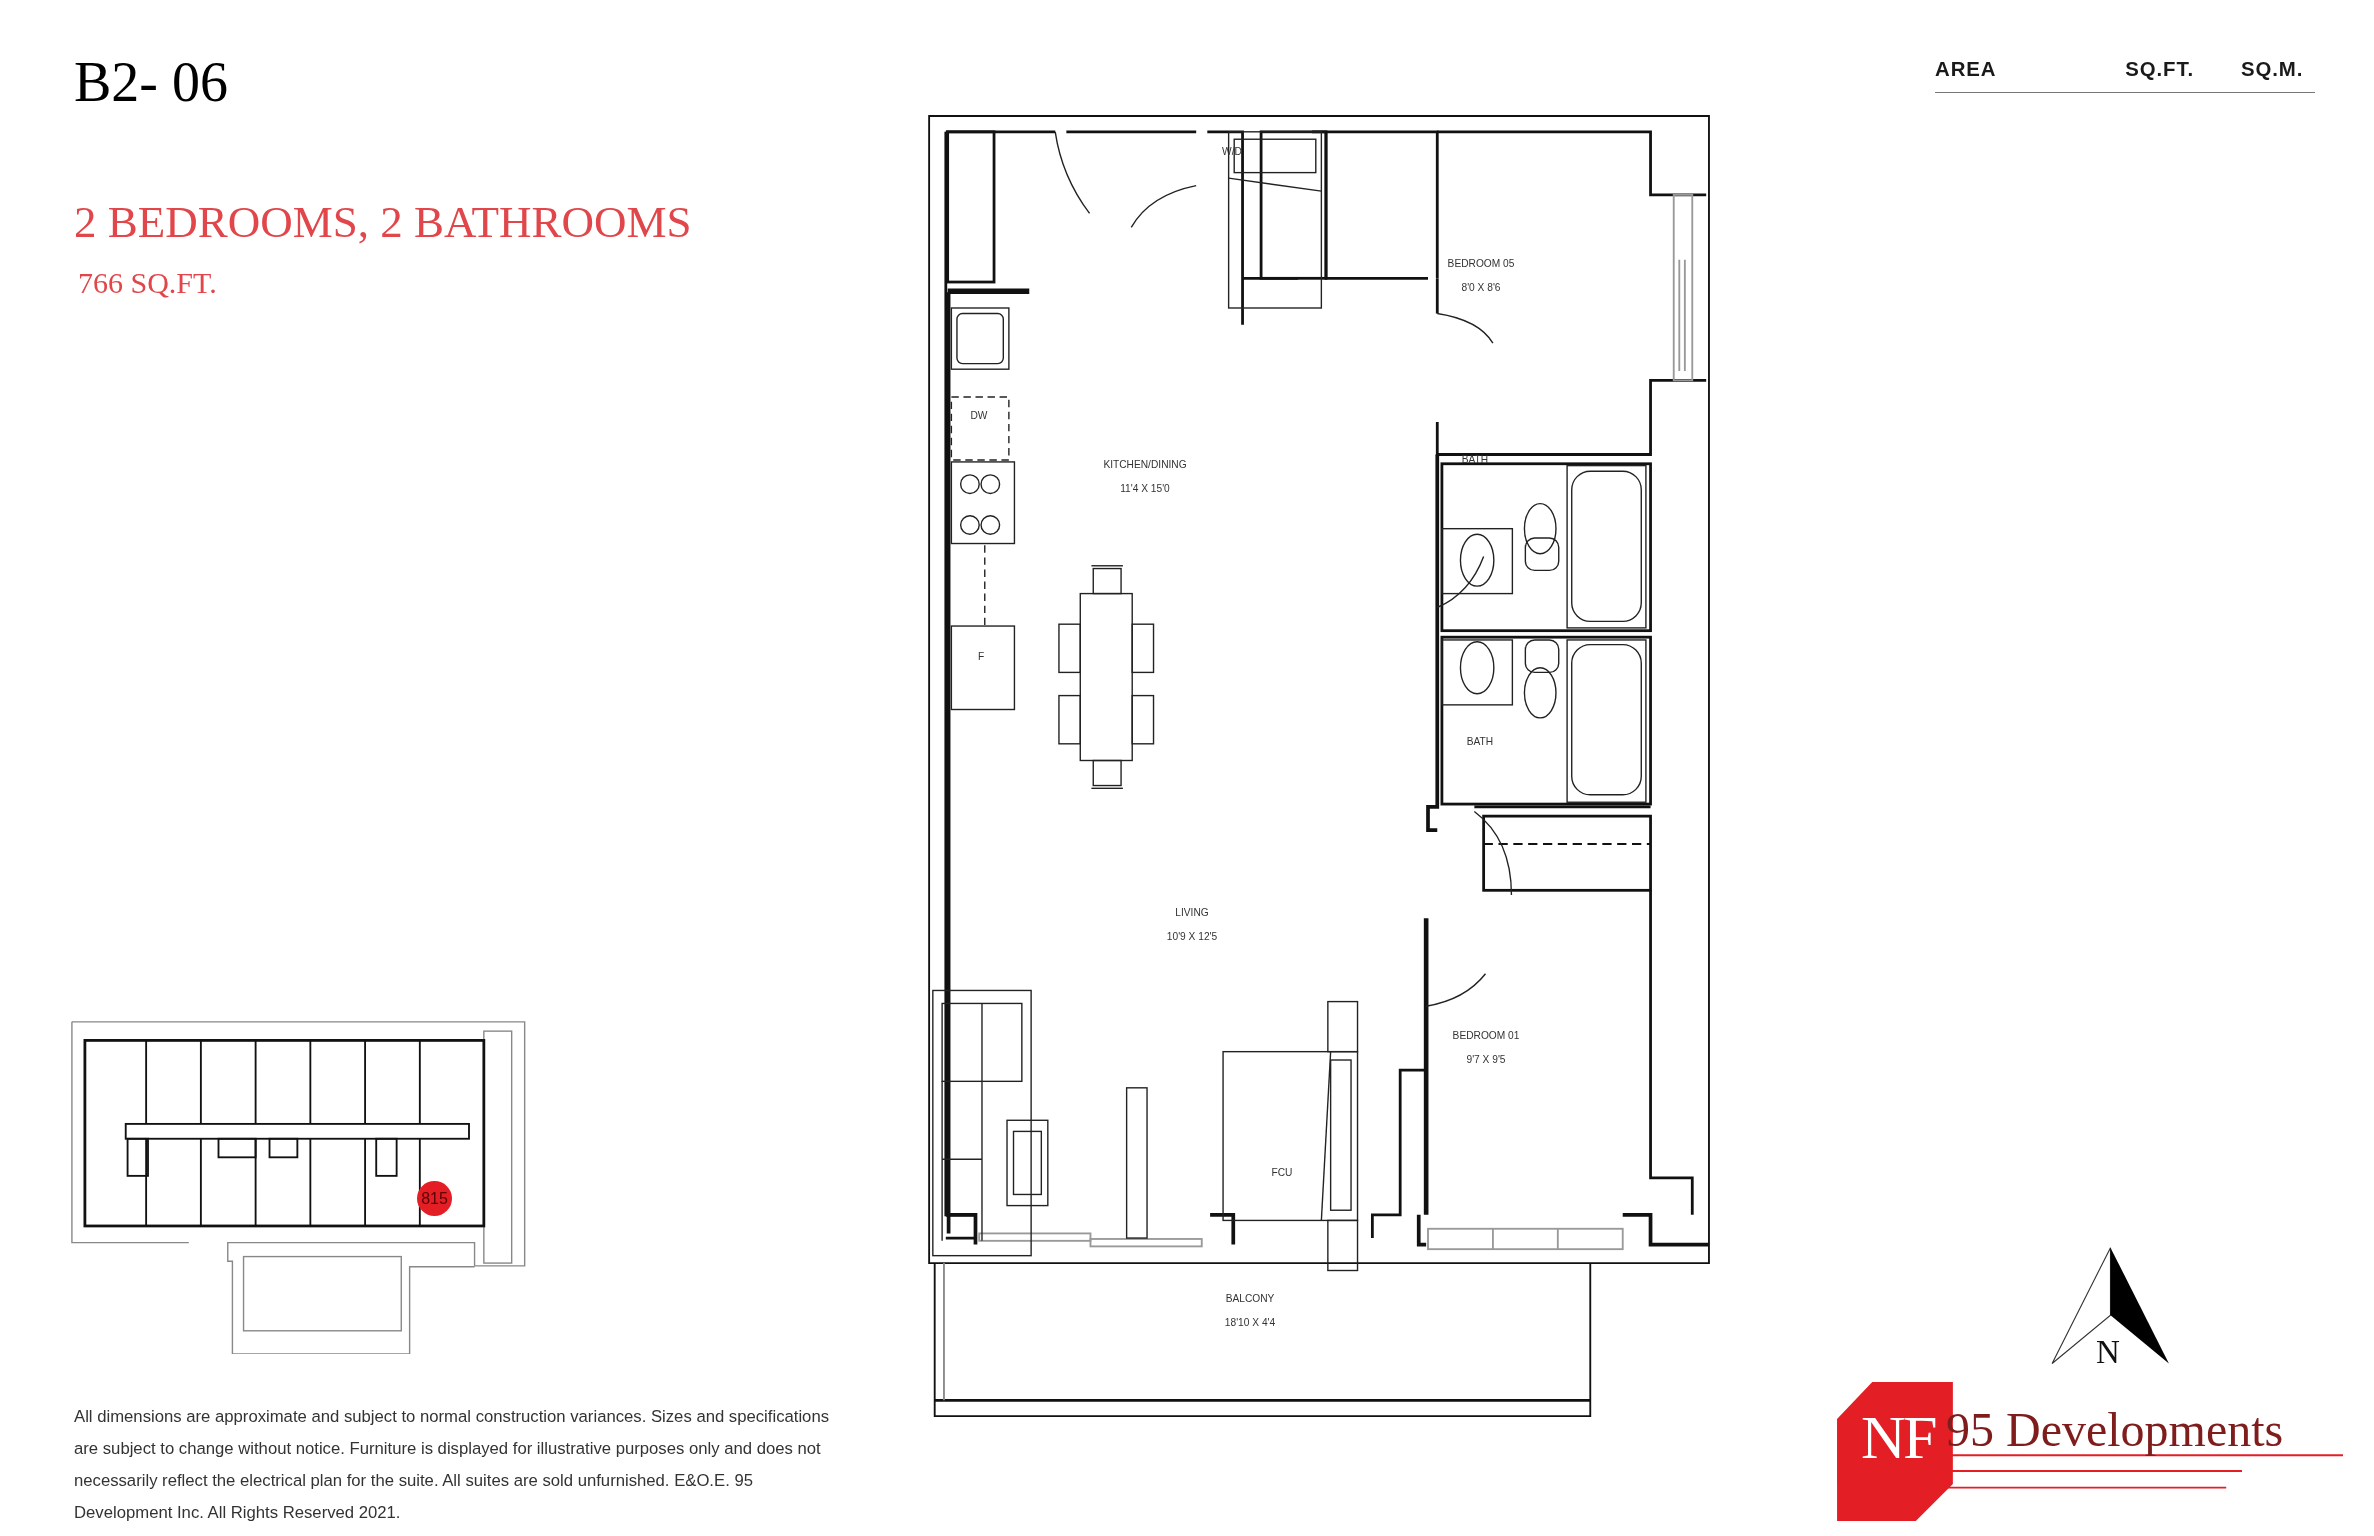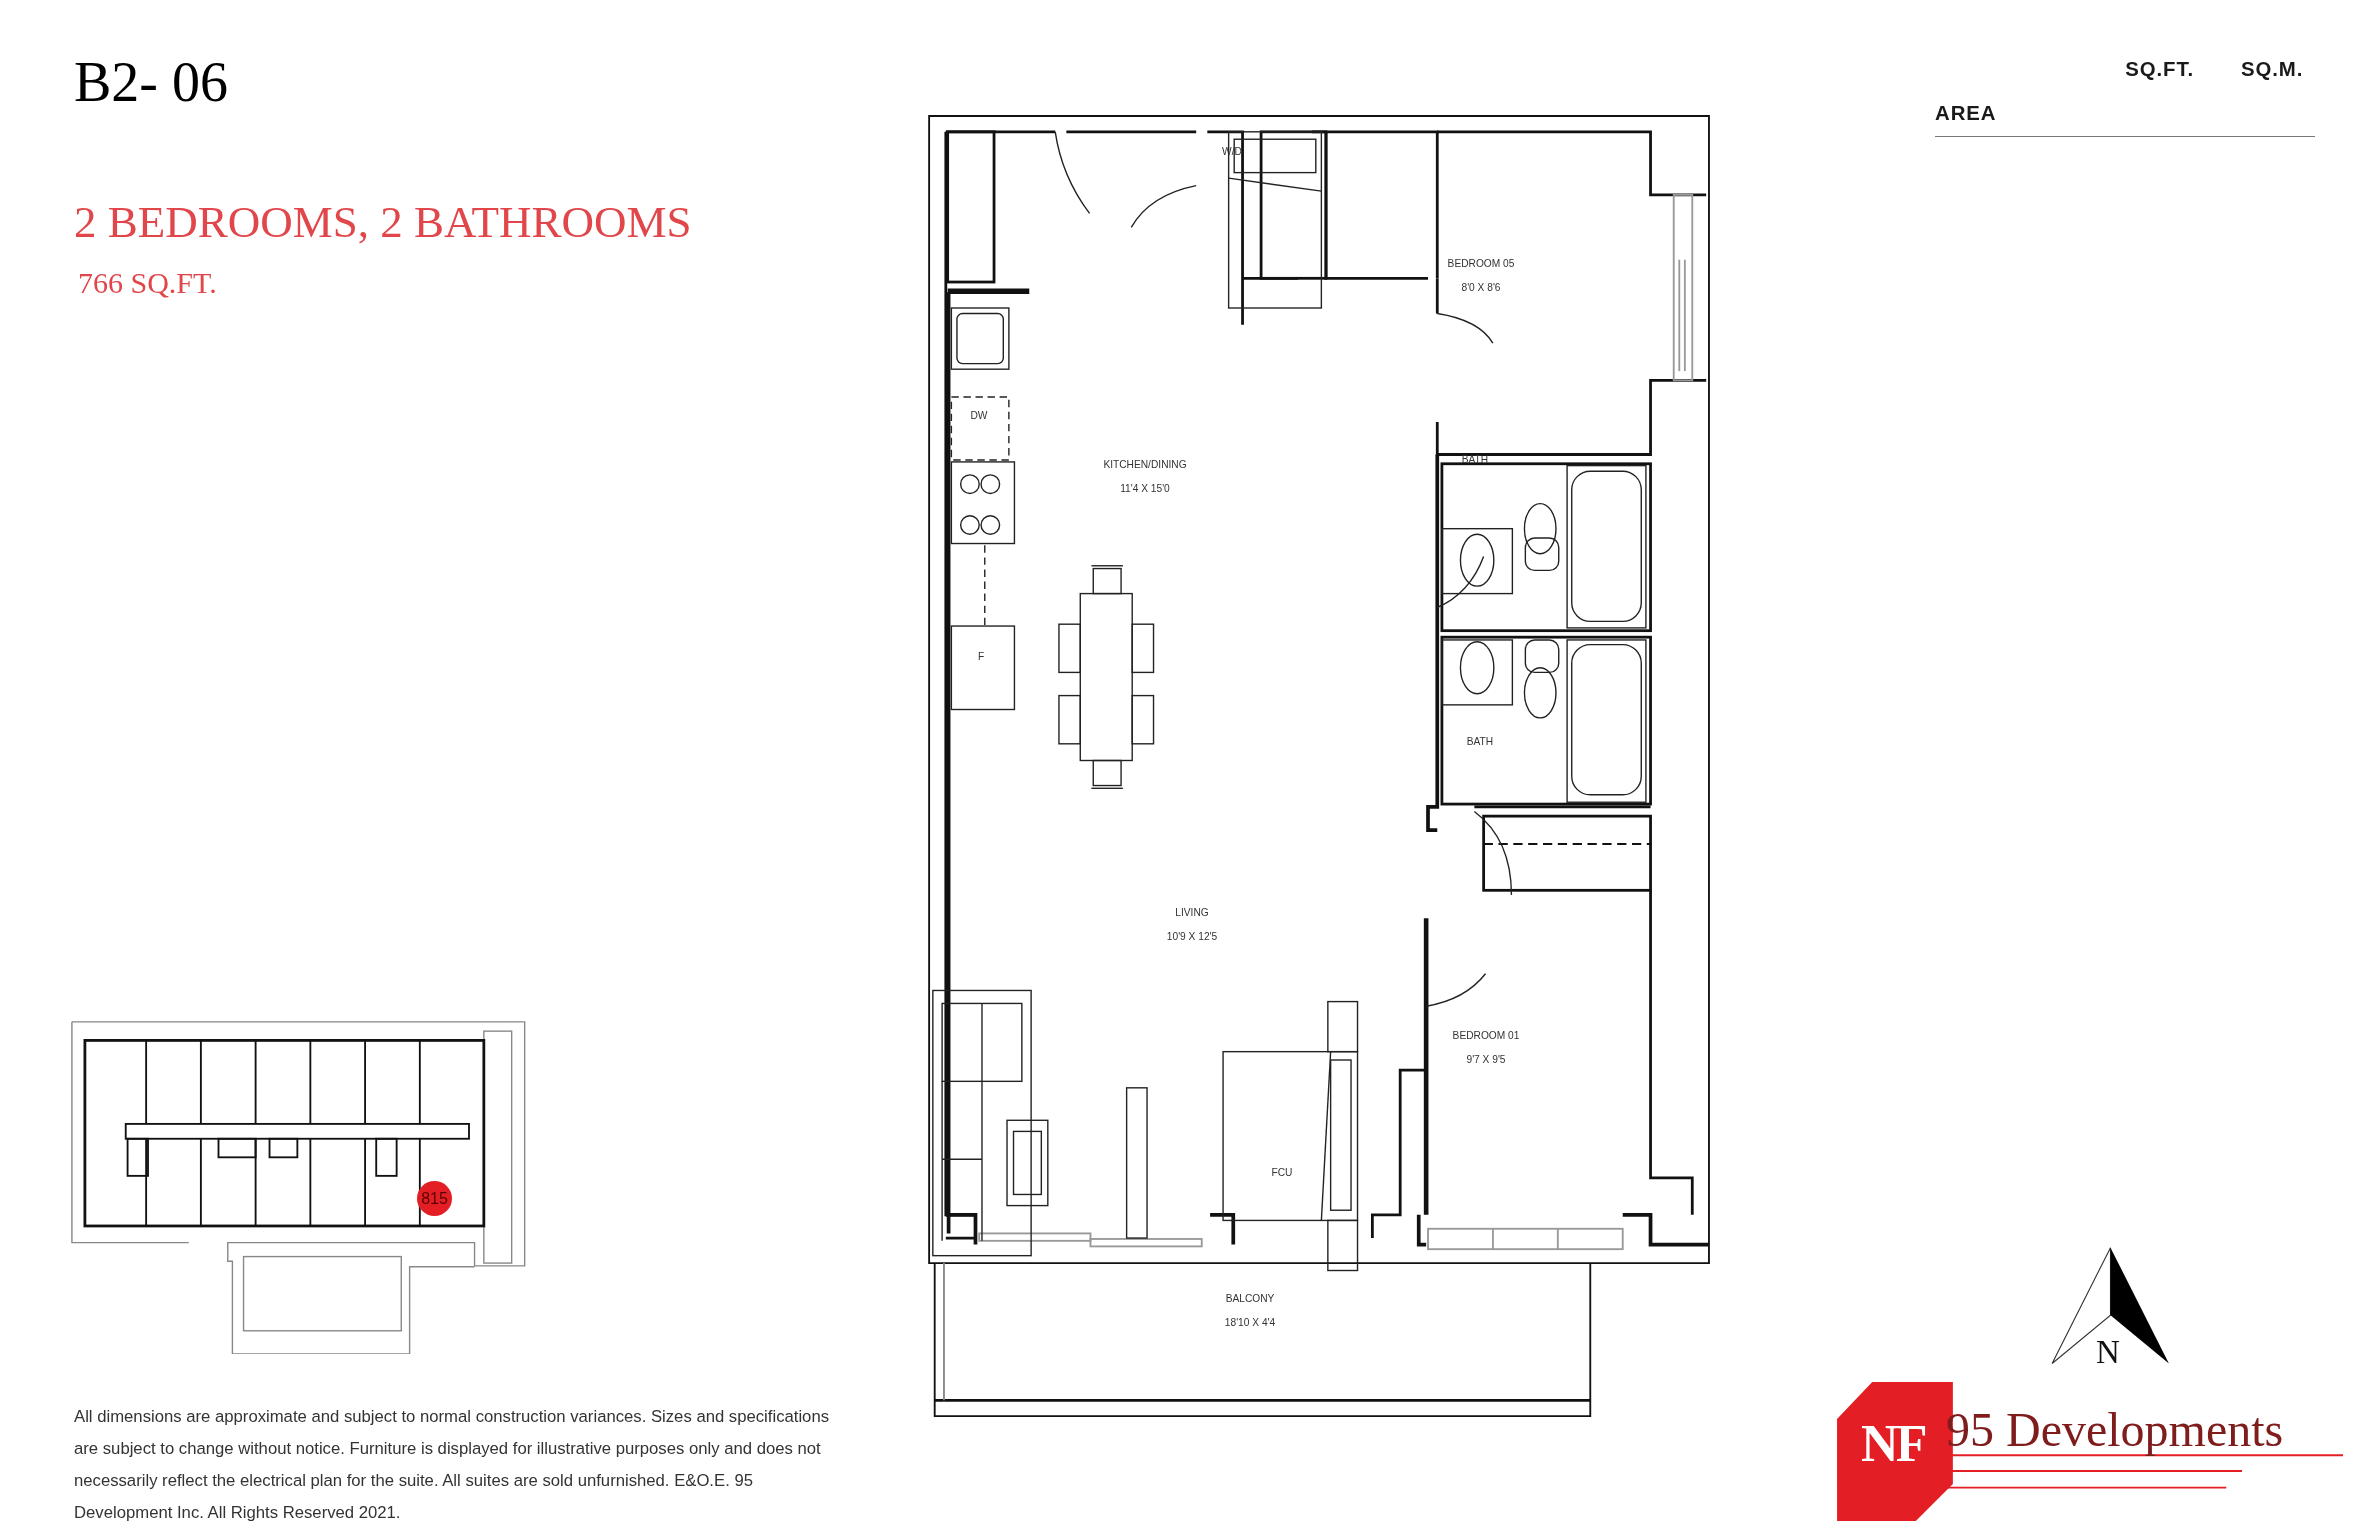--- a/index.html
+++ b/index.html
@@ -7,21 +7,21 @@
   .abs{position:absolute;}
   .serif{font-family:"Liberation Serif","DejaVu Serif",serif;}
   #unit-title{left:74px;top:54px;font-size:56px;color:#000000;letter-spacing:0px;line-height:1;}
   #unit-beds{left:74px;top:200px;font-size:45px;color:#e0464a;line-height:1;}
   #unit-size{left:78px;top:268px;font-size:30px;color:#e0464a;line-height:1;}
 
   #area-table{left:1935px;top:58px;width:380px;color:#1a1a1a;}
   #area-table .hdr{display:flex;font-weight:bold;font-size:20.4px;letter-spacing:0.9px;padding-bottom:11px;border-bottom:1.9px solid #777;}
   #area-table .row{display:flex;font-size:21.3px;margin-top:0;height:35px;align-items:center;}
   #area-table .rows{padding-top:16.7px;}
-  #area-table .c1{width:181px;margin-top:44px;}
+  #area-table .c1{width:181px;}
   #area-table .c2{width:125px;padding-left:9.3px;box-sizing:border-box;}
   #area-table .c3{width:74px;}
 
   #disclaimer{left:74px;top:1401px;width:761px;font-size:16.7px;line-height:32px;color:#333;}
 
   .room-label{position:absolute;font-size:10.2px;color:#333;text-align:center;white-space:nowrap;transform:translateX(-50%);}
   .room-label .dim{display:block;margin-top:13px;}
 
   #north{left:2050px;top:1243px;width:121px;height:139px;}
   #logo{left:1837px;top:1382px;width:519px;height:139px;}
@@ -240,18 +240,18 @@
   <div class="abs serif" style="left:46px;top:91px;font-size:33px;color:#111;">N</div>
 </div>
 
 <div id="logo" class="abs">
   <svg width="519" height="139" viewBox="0 0 560 150" xmlns="http://www.w3.org/2000/svg">
     <polygon points="38,0 125,0 125,110 85,150 0,150 0,40" fill="#e31e24"></polygon>
     <line x1="115" y1="79" x2="546" y2="79" stroke="#e31e24" stroke-width="2"></line>
     <line x1="97" y1="96" x2="437" y2="96" stroke="#e31e24" stroke-width="2"></line>
     <line x1="80" y1="114" x2="420" y2="114" stroke="#e31e24" stroke-width="2"></line>
   </svg>
-  <div class="abs serif" style="left:24px;top:32px;font-size:52px;font-weight:bold;color:#fff;letter-spacing:-2.8px;">NF</div>
+  <div class="abs serif" style="left:24px;top:20px;font-size:62px;font-weight:normal;color:#fff;letter-spacing:-2.8px;">NF</div>
   <div class="abs serif" style="left:109px;top:20.4px;font-size:48px;color:#7f1d1d;">95 Developments</div>
 </div>
 
 <div id="disclaimer" class="abs">All dimensions are approximate and subject to normal construction variances.  Sizes and specifications are subject to change without notice. Furniture is displayed for illustrative purposes only and does not necessarily reflect the electrical plan for the suite. All suites are sold unfurnished. E&amp;O.E. 95 Development Inc. All Rights Reserved 2021.</div>
 
 
 </body></html>

